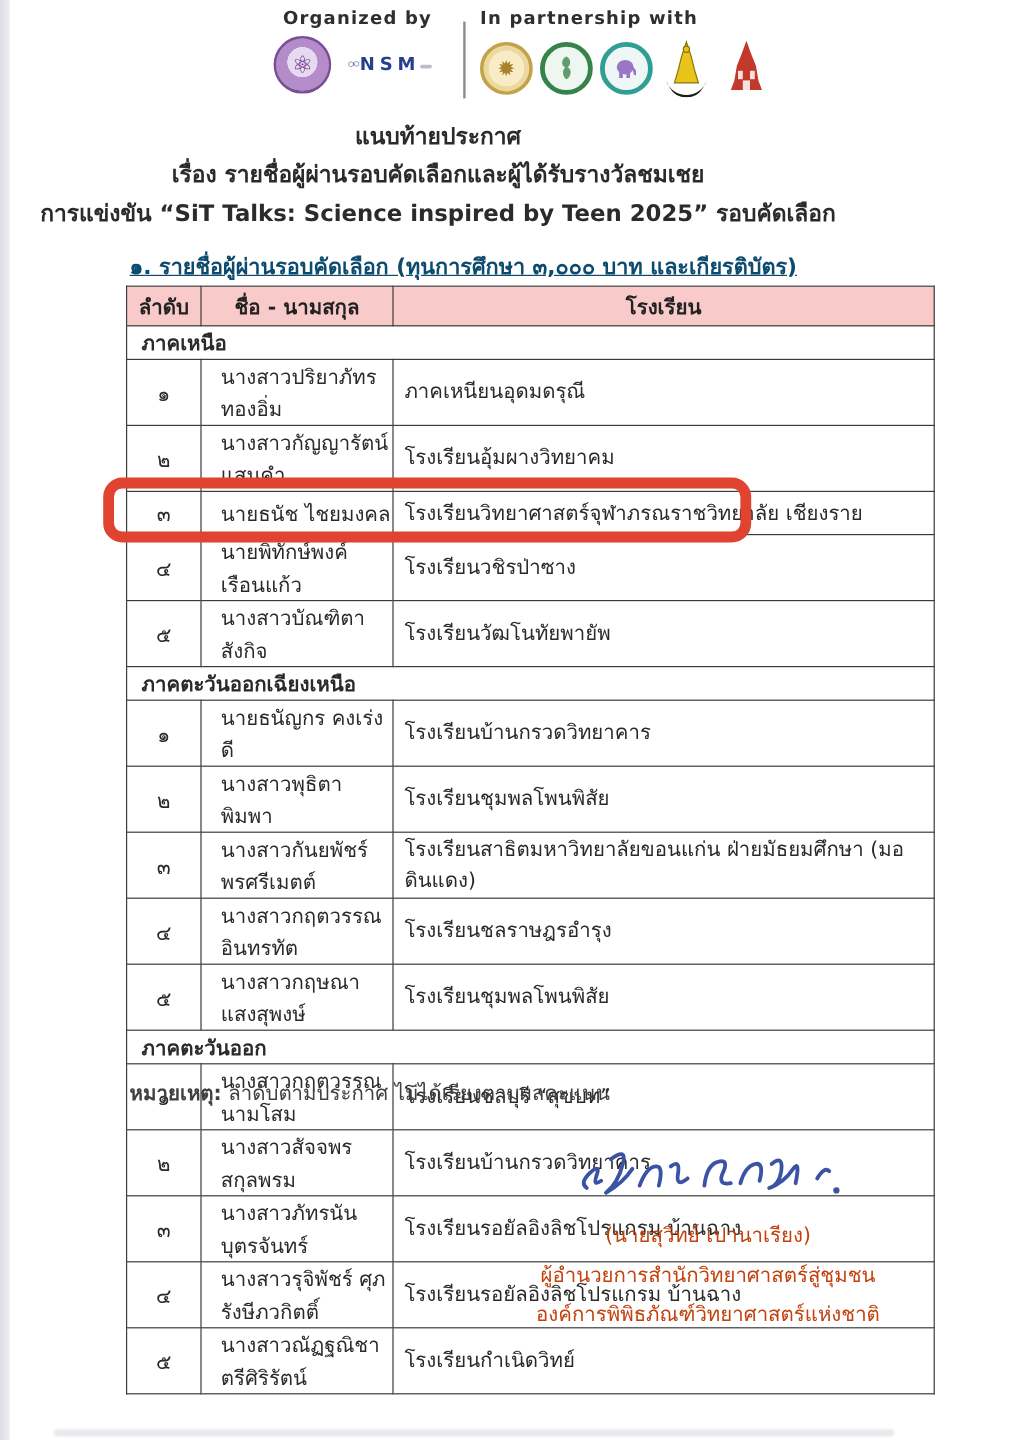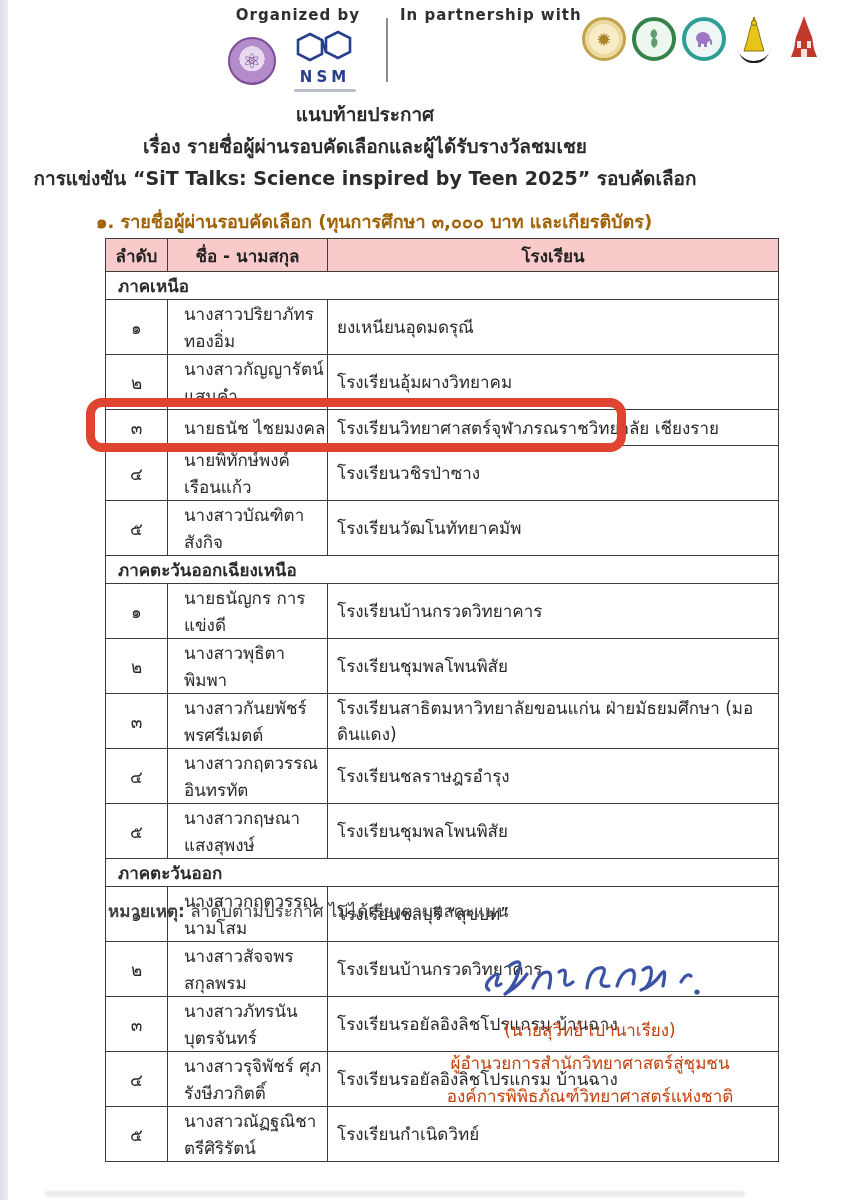--- a/index.html
+++ b/index.html
@@ -19,43 +19,43 @@
   .group-label { font-size:15px; font-weight:bold; color:#2f2f2f; letter-spacing:1px; white-space:nowrap; }
   .org-logos { display:flex; align-items:center; gap:14px; margin-top:6px; }
   .seal {
     border-radius:50%; display:flex; align-items:center; justify-content:center;
     font-weight:bold;
   }
   .seal-purple {
     width:48px; height:48px; background:radial-gradient(circle at 50% 45%, #e7d9ef 0 38%, #b48cc9 39% 72%, #8a5ba6 73%);
     border:2px solid #7a4d96; color:#5b2d79; font-size:20px;
   }
-  .nsm-logo { display:flex; flex-direction:column; align-items:center; width:70px; }
+  .nsm-logo { display:flex; align-items:center; width:70px; }
   .nsm-letters { color:#27408b; font-weight:bold; font-size:15px; letter-spacing:4px; margin-top:-2px; }
   .nsm-caption { width:62px; height:3px; background:#9aa3b8; border-radius:2px; margin-top:3px; opacity:.7; }
   .header-divider { width:2px; height:64px; background:#8b8b8b; margin:12px 12px 0 0; }
-  .partner-group { display:flex; align-items:flex-start; }
+  .partner-group { display:flex; flex-direction:column; align-items:flex-start; }
   .partner-logos { display:flex; align-items:center; gap:6px; margin-top:8px; }
   .seal-gold {
     width:44px; height:44px; background:radial-gradient(circle,#f7ecc6 0 55%, #ecd9a0 56%);
     border:3px solid #c2a24a; color:#a8832c; font-size:18px;
   }
   .seal-green {
     width:44px; height:44px; background:#edf6ef;
     border:4px solid #35824a; color:#35824a; font-size:16px;
   }
   .seal-teal {
     width:44px; height:44px; background:#eef7f5;
     border:4px solid #2f9e93; color:#8a63b5; font-size:16px;
   }
   .emblem { width:44px; height:50px; display:flex; align-items:center; justify-content:center; }
   
   .title-block { position:absolute; top:98px; left:0; width:730px; text-align:center; }
   .title-line { font-size:19px; font-weight:600; color:#2b2b2b; line-height:32px; }
-  .section-heading { position:absolute; top:207px; left:96px; font-size:18px; font-weight:bold; color:#a16207; }
+  .section-heading { position:absolute; top:207px; left:108px; font-size:18px; font-weight:bold; color:#0c4a6e;text-decoration:underline; }
   
   .table-wrap { position:absolute; top:238px; left:105px; width:673px; }
   table.results { border-collapse:collapse; width:673px; table-layout:fixed; }
   table.results td, table.results th { border:1.5px solid #3c3c3c; font-size:17px; vertical-align:middle; }
   tr.header-row th { background:#f9caca; height:33px; font-weight:bold; text-align:center; color:#222; }
   tr.section-row td { height:28px; font-weight:bold; padding-left:12px; font-size:17px; }
   tr.data-row td { height:36px; }
   td.cell-no { text-align:center; }
   td.cell-name { padding-left:16px; }
   td.cell-school { padding-left:9px; padding-right:6px; line-height:26px; }
@@ -160,48 +160,48 @@
           <th>โรงเรียน</th>
         </tr>
       </thead>
       <tbody>
           <tr class="section-row">
             <td colspan="3">ภาคเหนือ</td>
           </tr>
           <tr class="data-row">
             <td class="cell-no">๑</td>
             <td class="cell-name">นางสาวปริยาภัทร ทองอิ่ม</td>
-            <td class="cell-school">ยงเหนียนอุดมดรุณี</td>
+            <td class="cell-school">ภาคเหนียนอุดมดรุณี</td>
           </tr>
           <tr class="data-row">
             <td class="cell-no">๒</td>
             <td class="cell-name">นางสาวกัญญารัตน์ แสนคำ</td>
             <td class="cell-school">โรงเรียนอุ้มผางวิทยาคม</td>
           </tr>
           <tr class="data-row">
             <td class="cell-no">๓</td>
             <td class="cell-name">นายธนัช ไชยมงคล</td>
             <td class="cell-school">โรงเรียนวิทยาศาสตร์จุฬาภรณราชวิทยาลัย เชียงราย</td>
           </tr>
           <tr class="data-row highlighted">
             <td class="cell-no">๔</td>
             <td class="cell-name">นายพิทักษ์พงค์ เรือนแก้ว</td>
             <td class="cell-school">โรงเรียนวชิรป่าซาง</td>
           </tr>
           <tr class="data-row">
             <td class="cell-no">๕</td>
             <td class="cell-name">นางสาวบัณฑิตา สังกิจ</td>
-            <td class="cell-school">โรงเรียนวัฒโนทัทยาคมัพ</td>
+            <td class="cell-school">โรงเรียนวัฒโนทัยพายัพ</td>
           </tr>
           <tr class="section-row">
             <td colspan="3">ภาคตะวันออกเฉียงเหนือ</td>
           </tr>
           <tr class="data-row">
             <td class="cell-no">๑</td>
-            <td class="cell-name">นายธนัญกร การแข่งดี</td>
+            <td class="cell-name">นายธนัญกร คงเร่งดี</td>
             <td class="cell-school">โรงเรียนบ้านกรวดวิทยาคาร</td>
           </tr>
           <tr class="data-row">
             <td class="cell-no">๒</td>
             <td class="cell-name">นางสาวพุธิตา พิมพา</td>
             <td class="cell-school">โรงเรียนชุมพลโพนพิสัย</td>
           </tr>
           <tr class="data-row">
             <td class="cell-no">๓</td>
             <td class="cell-name">นางสาวกันยพัชร์ พรศรีเมตต์</td>

